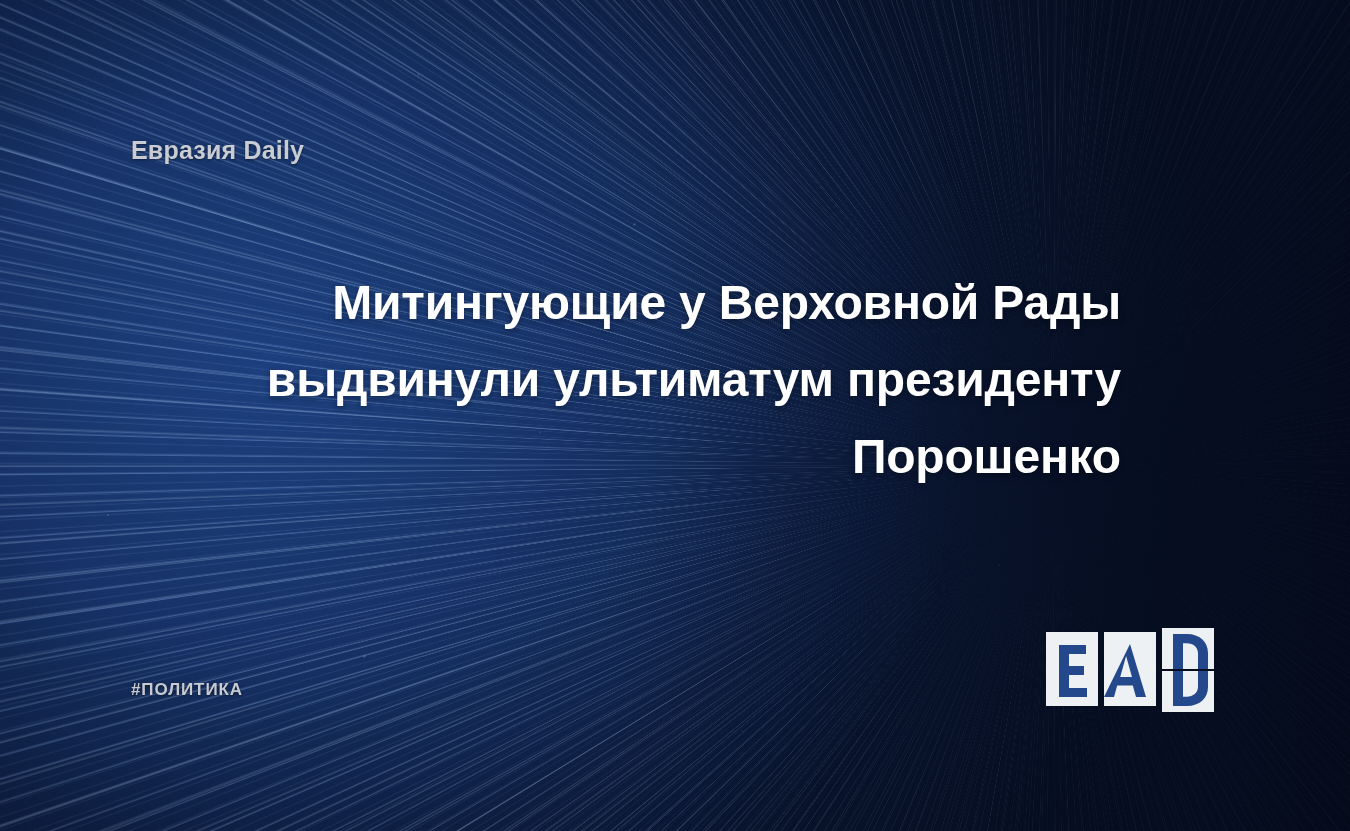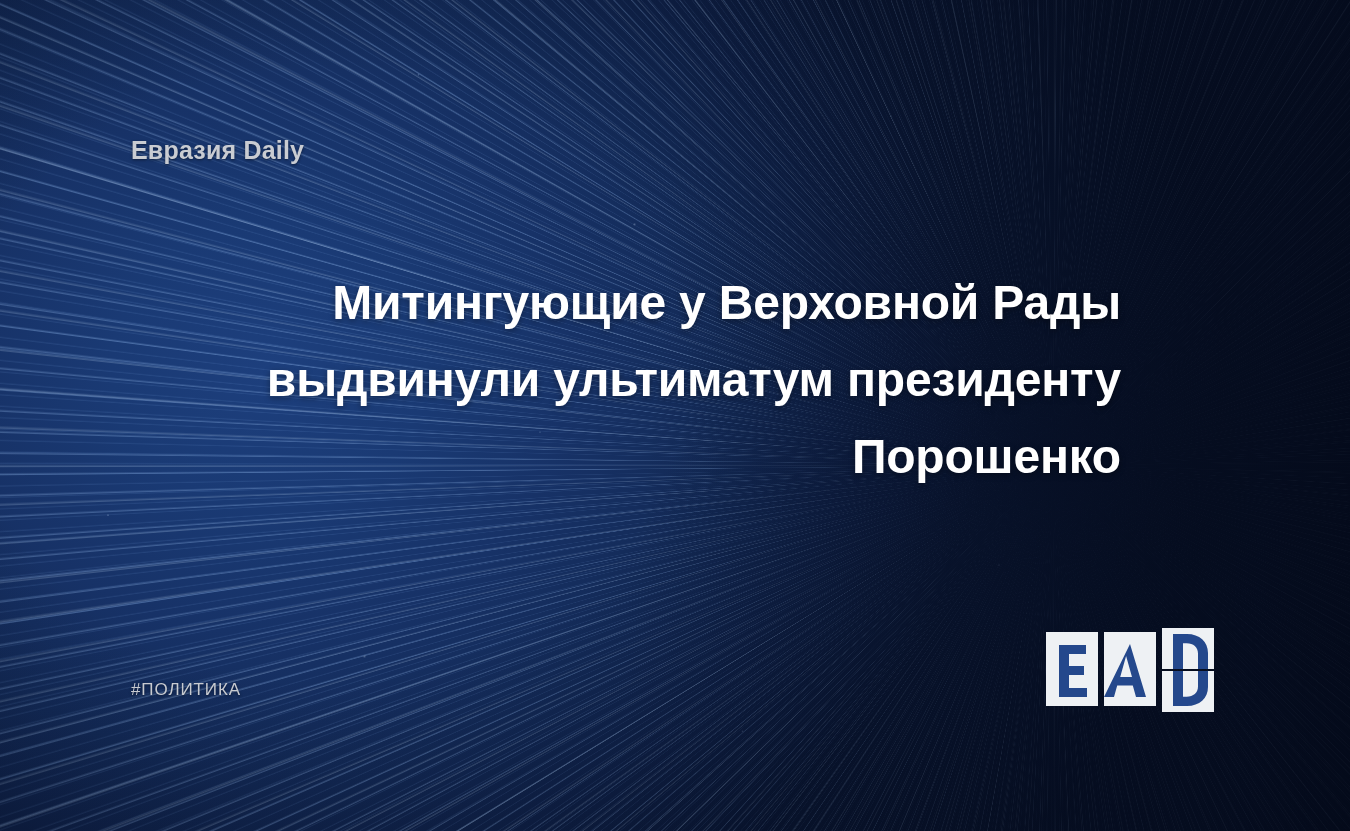--- a/index.html
+++ b/index.html
@@ -164,21 +164,21 @@
     letter-spacing: -0.2px;
     text-shadow: 0 2px 6px rgba(0,0,0,0.35);
     text-align: right;
   }
 
   .tag {
     position: absolute;
     left: 131px;
     top: 680px;
     font-size: 17px;
-    font-weight: normal;
+    font-weight: bold;
     letter-spacing: 0.9px;
     color: #c7cad0;
     text-shadow: 0 1px 3px rgba(0,0,0,0.45);
     white-space: nowrap;
   }
 
   
   .logo {
     position: absolute;
     left: 1046px;

